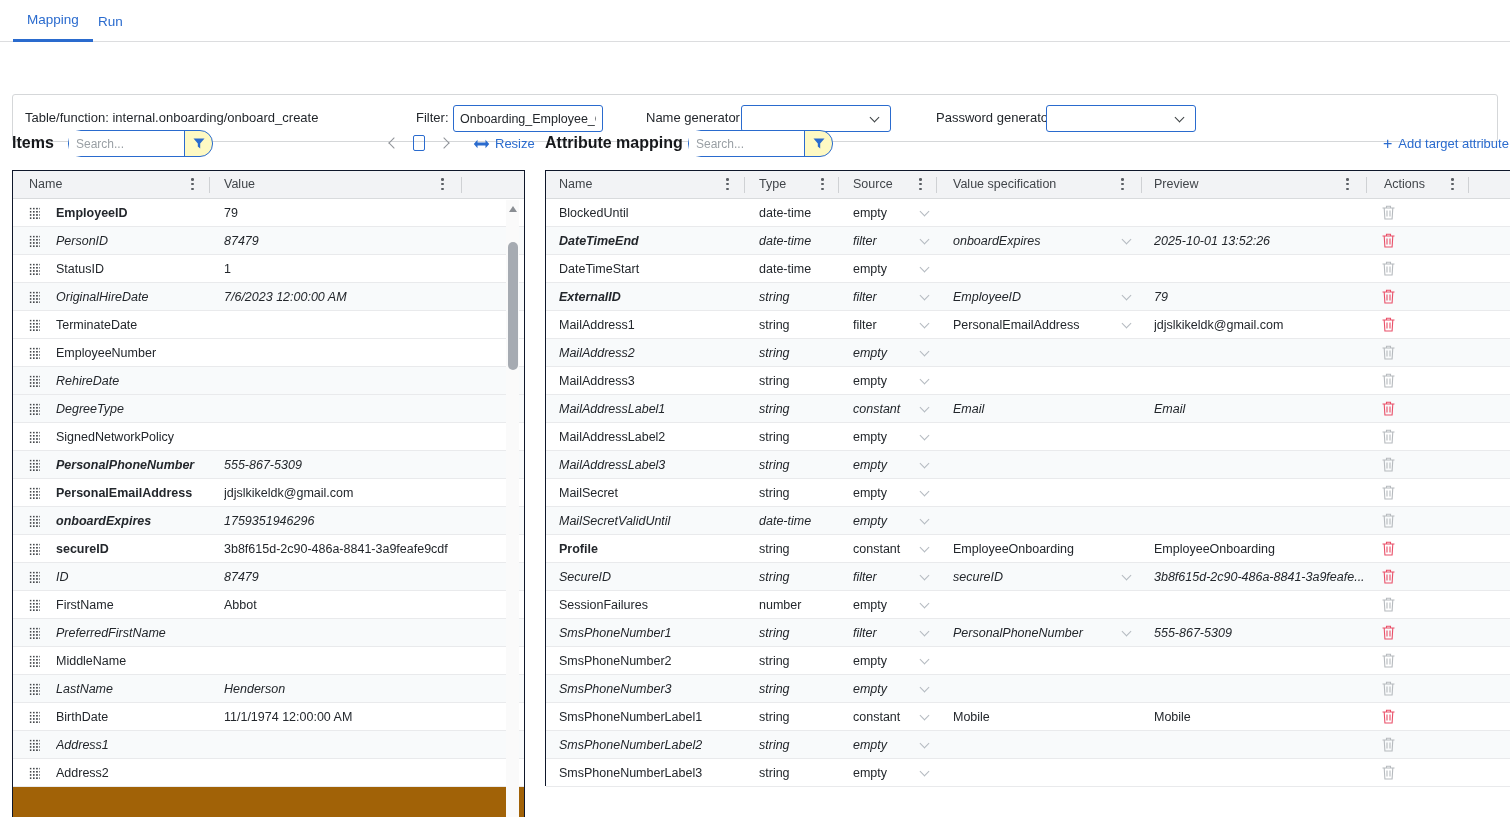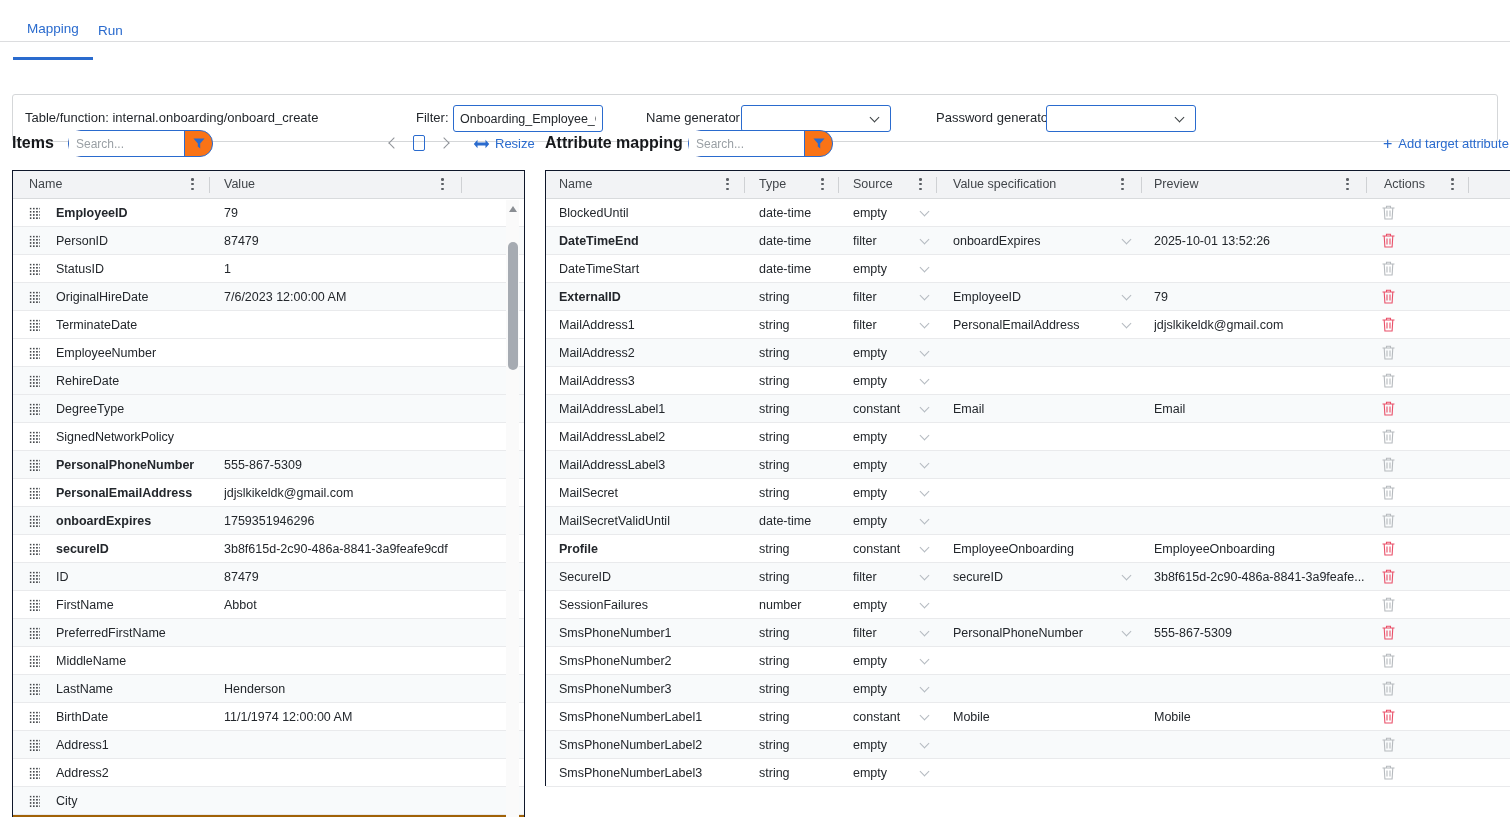--- a/index.html
+++ b/index.html
@@ -1,21 +1,21 @@
 <!DOCTYPE html>
 <html><head>
 <meta charset="utf-8">
 <style>
   * { margin:0; padding:0; box-sizing:border-box; }
   html,body { width:1510px; height:817px; background:#fff; overflow:hidden;
     font-family:"Liberation Sans", sans-serif; color:#23272c; font-size:13px; }
 
   
   .tabbar { position:absolute; top:0; left:0; width:1510px; height:42px; border-bottom:1px solid #dcdddf; background:#fff; }
-  .tab { position:absolute; top:0; height:60px; display:flex; align-items:center; padding:0 14px;
+  .tab { position:absolute; top:0; height:42px; display:flex; align-items:center; padding:0 14px;
          font-size:13.5px; color:#2a6bce; cursor:pointer; }
   .tab.active { border-bottom:3px solid #2a6bce; }
   .tab-mapping { left:13px; }
   .tab-run { left:84px; }
 
   
   .toolbar { position:absolute; top:58px; left:12px; width:1486px; height:48px;
              border:1px solid #d5d7d9; border-radius:3px; background:#fff;margin-top:36px; }
   .toolbar .tf   { position:absolute; left:12px;  top:15px; color:#1f2328; }
   .toolbar .lbl-filter { position:absolute; left:403px; top:15px; }
@@ -27,21 +27,21 @@
   .sel { position:absolute; top:10px; width:150px; height:27px; border:1.5px solid #2a6bce;
          border-radius:3px; background:#fff; cursor:pointer; }
   .sel.ng { left:728px; } .sel.pg { left:1033px; }
   .sel-chev { position:absolute; right:12px; top:8px; width:7px; height:7px;
               border-right:1.6px solid #3c4043; border-bottom:1.6px solid #3c4043; transform:rotate(45deg); }
 
   
   .ptitle { position:absolute; top:134px; font-size:16px; font-weight:bold; color:#16181b; }
   .ptitle.items { left:12px; } .ptitle.map { left:545px; }
   .search { position:absolute; top:130px; height:27px; width:145px; border:1.6px solid #2a6bce;
-            border-radius:13px; background:#f97316; display:flex; }
+            border-radius:13px; background:#fef9c3; display:flex; }
   .search.items { left:68px; } .search.map { left:688px; }
   .search input { flex:1 1 auto; min-width:0; border:0; outline:none; padding:0 7px; font-size:12px;
             font-family:"Liberation Sans",sans-serif; color:#23272c; }
   .search input::placeholder { color:#9aa0a5; }
   .search .funnel { flex:0 0 28px; border-left:1.6px solid #2a6bce; display:flex; align-items:center;
             justify-content:center; cursor:pointer; }
 
   .pager { position:absolute; left:388px; top:134px; width:66px; height:20px; }
   .pchev { position:absolute; top:5px; width:8px; height:8px; cursor:pointer; }
   .pchev.l { left:2px;  border-left:1.7px solid #8f9398; border-bottom:1.7px solid #8f9398; transform:rotate(45deg); }
@@ -60,21 +60,21 @@
   .tbl.items { left:12px; width:513px; height:647px; border-bottom:none; }
   .tbl.map { left:545px; width:965px; height:616px; border-right:none; }
   .thead { position:relative; height:28px; background:#f2f3f5; border-bottom:1px solid #d9dbdd;
            color:#41454a; font-size:12.5px; }
   .thead .hcell { position:absolute; top:6px; }
   .hdiv { position:absolute; top:6px; width:1px; height:16px; background:#cfd1d4; }
   .kebab { position:absolute; top:7px; width:3px; display:flex; flex-direction:column; gap:2.2px; cursor:pointer; }
   .kebab i { width:2.6px; height:2.6px; border-radius:50%; background:#5a5e63; }
 
   .row { position:relative; height:28px; border-bottom:1px solid #e9eaec; background:#fff; font-size:12.5px; }
-  .row.alt { background:#f8fafb; }
+  .row.alt { background:#f8fafb;font-style:italic; }
   .row .b { font-weight:bold; }
 
   
   .handle { position:absolute; left:16px; top:8px; width:11px; height:12px;
             background-image:radial-gradient(circle, #45484c 1px, transparent 1.2px);
             background-size:3.2px 3.2px; cursor:grab; }
   .iname { position:absolute; left:43px;  top:7px; width:150px; white-space:nowrap; overflow:hidden; }
   .ival  { position:absolute; left:211px; top:7px; width:250px; white-space:nowrap; overflow:hidden; }
 
   
@@ -278,25 +278,20 @@
       <div class="row alt">
     <span class="handle"></span>
     <span class="iname">Address1</span>
     <span class="ival"></span>
   </div>
       <div class="row">
     <span class="handle"></span>
     <span class="iname">Address2</span>
     <span class="ival"></span>
   </div>
-      <div class="row alt">
-    <span class="handle"></span>
-    <span class="iname">City</span>
-    <span class="ival"></span>
-  </div>
     </div>
   <div class="vscroll">
     <span class="arrow"></span>
     <span class="thumb"></span>
   </div>
 </div>
 
 <div class="tbl map">
   <div class="thead">
     <span class="hcell" style="left:13px">Name</span>

